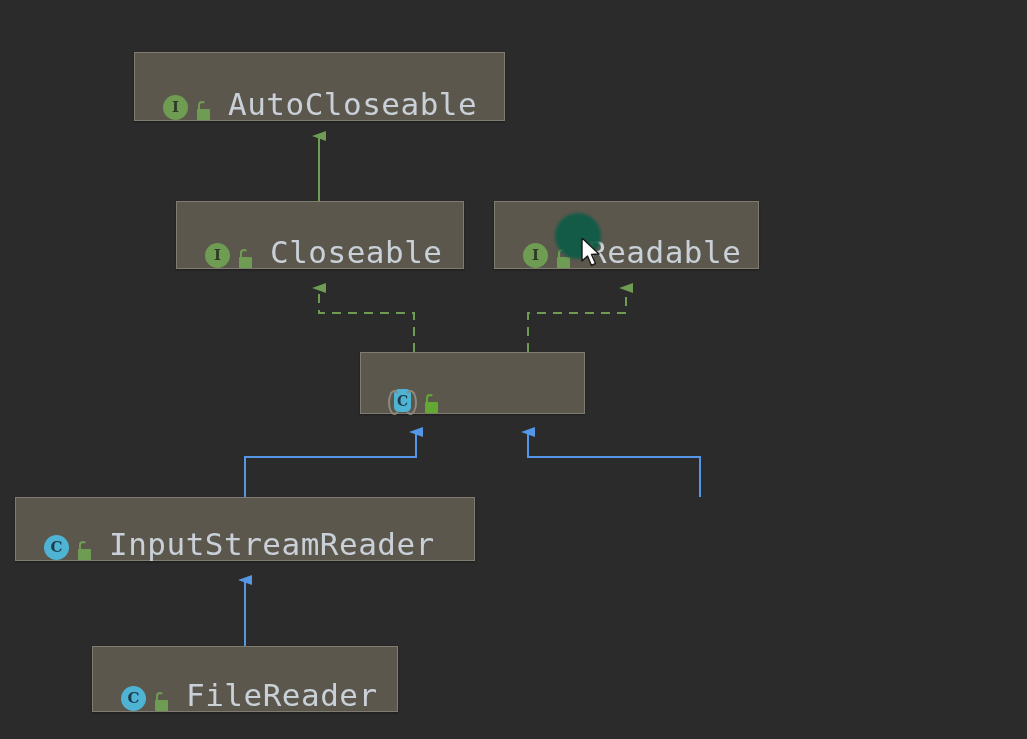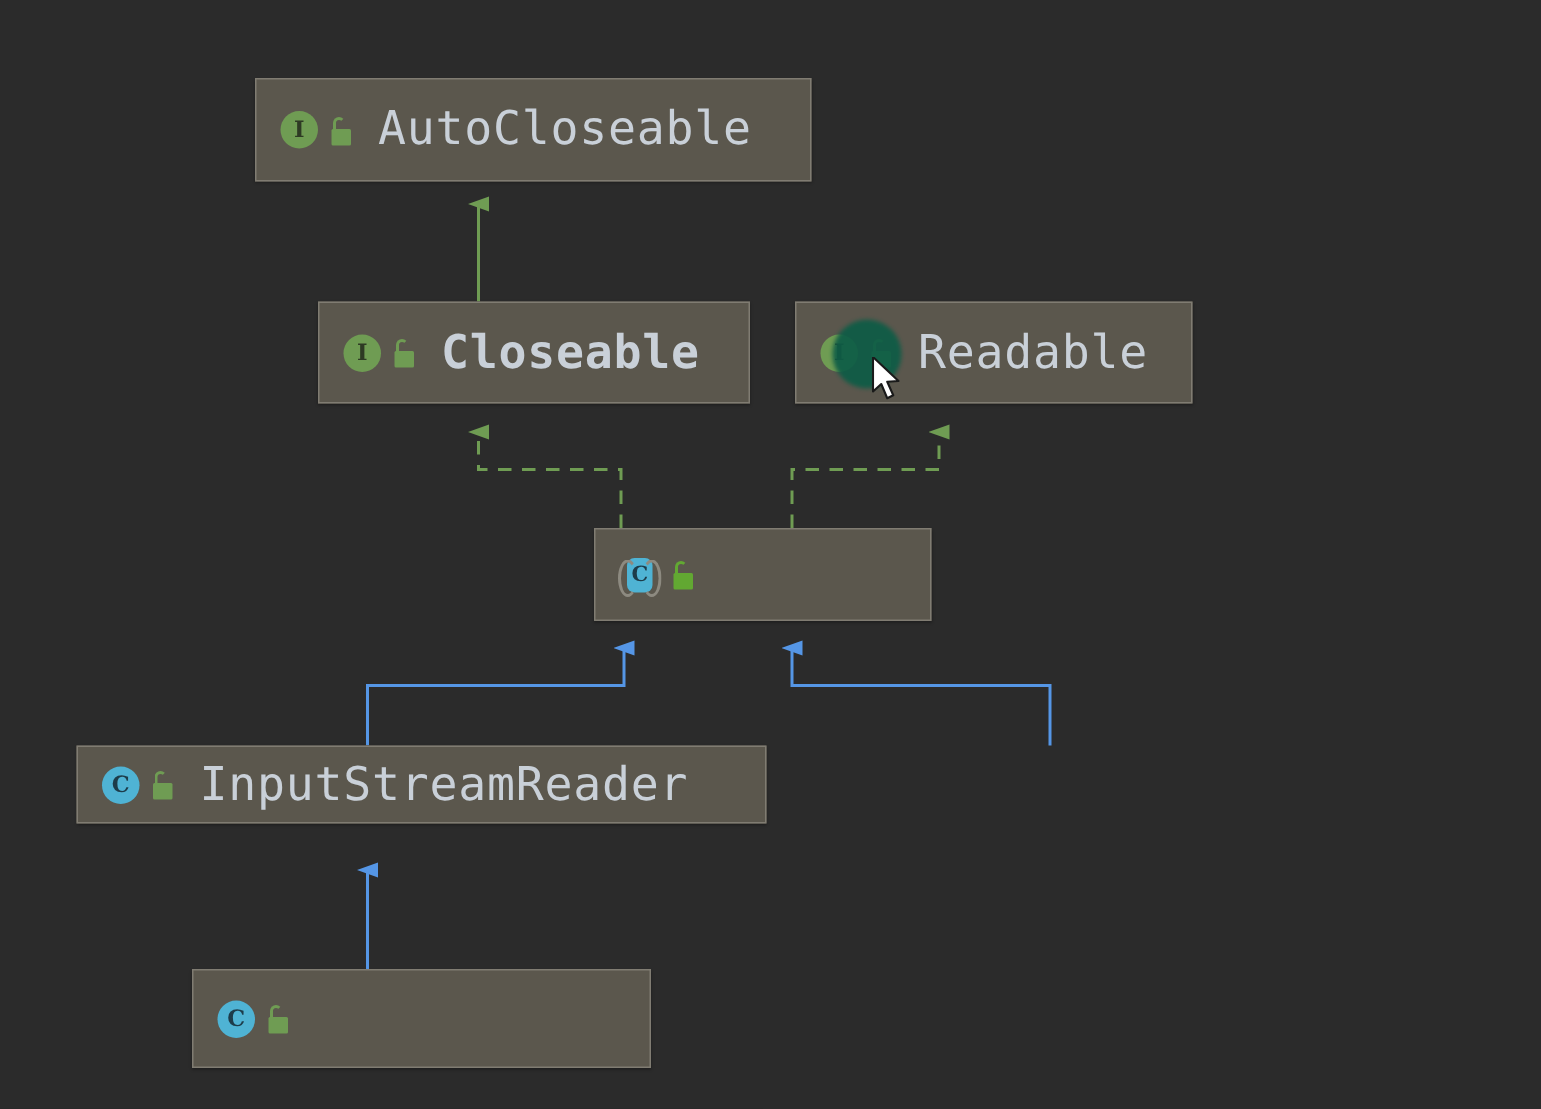--- a/index.html
+++ b/index.html
@@ -29,25 +29,24 @@
     height: 739px;
     pointer-events: none;
   }
 
   .node {
     position: absolute;
     box-sizing: border-box;
     background: #5b574d;
     border: 1px solid #807c72;
     display: flex;
-    align-items: center;
-    padding: 0 16px;
+    align-items: flex-end;
+    padding: 0 28px;
     white-space: nowrap;
     box-shadow: 0 1px 2px rgba(0,0,0,0.35);
-    margin-left: 36px;
   }
 
   .node-label {
     color: #c9d0d8;
     font-size: 31px;
     letter-spacing: 0.5px;
     line-height: 1;
     margin-left: 16px;
   }
 
@@ -223,21 +222,21 @@
 
   <div class="node" id="node-auto-closeable" style="left: 134px; top: 52px; width: 371px; height: 69px;">
     <span class="icon-interface"></span>
     <span class="icon-padlock-open">
       <span class="pl-shackle"></span>
         <span class="pl-body"></span>
     </span>
     <span class="node-label">AutoCloseable</span>
   </div>
 
-  <div class="node" id="node-closeable" style="left: 176px; top: 201px; width: 288px; height: 68px; font-weight: bold;">
+  <div class="node" id="node-closeable" style="left: 176px; top: 201px; width: 288px; height: 68px;">
     <span class="icon-interface"></span>
     <span class="icon-padlock-open">
       <span class="pl-shackle"></span>
         <span class="pl-body"></span>
     </span>
     <span class="node-label">Closeable</span>
   </div>
 
   <div class="node" id="node-readable" style="left: 494px; top: 201px; width: 265px; height: 68px;">
     <span class="icon-interface"></span>
@@ -253,36 +252,37 @@
       <span class="ac-arc left"></span>
       <span class="ac-body"></span>
       <span class="ac-arc right"></span>
     </span>
     <span class="icon-padlock-open">
       <span class="pl-shackle"></span>
         <span class="pl-body"></span>
     </span>
   </div>
 
-  <div class="node" id="node-input-stream-reader" style="left: 15px; top: 497px; width: 460px; height: 52px;">
+  <div class="node" id="node-input-stream-reader" style="left: 15px; top: 497px; width: 460px; height: 64px;">
     <span class="icon-class"></span>
     <span class="icon-padlock-open">
       <span class="pl-shackle"></span>
         <span class="pl-body"></span>
     </span>
     <span class="node-label">InputStreamReader</span>
   </div>
 
 
   <div class="node" id="node-file-reader" style="left: 92px; top: 646px; width: 306px; height: 66px;">
     <span class="icon-class"></span>
     <span class="icon-padlock-open">
       <span class="pl-shackle"></span>
         <span class="pl-body"></span>
     </span>
+    <span class="node-label">FileReader</span>
   </div>
 
   <div id="hover-blob" style="left: 555px; top: 213px; background: rgb(13, 92, 70);"></div>
 
   <svg id="mouse-cursor" width="22" height="32" viewBox="0 0 22 32" style="left: 581px; top: 238px;">
     <polygon points="1,0 1,23 6.5,18 10.5,27.5 14.5,25.5 10.5,16.5 18,16" fill="#ffffff" stroke="#1a1a1a" stroke-width="1.4" stroke-linejoin="round"></polygon>
   </svg>
 
 </div>
 

